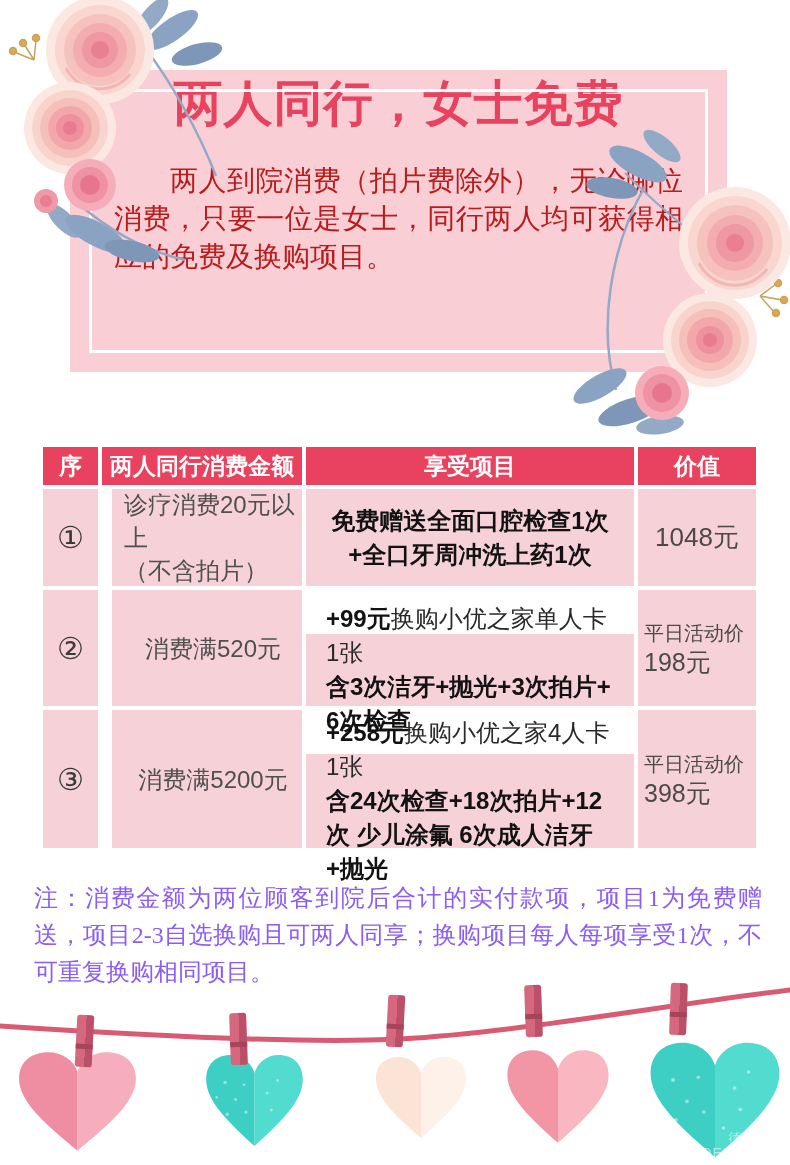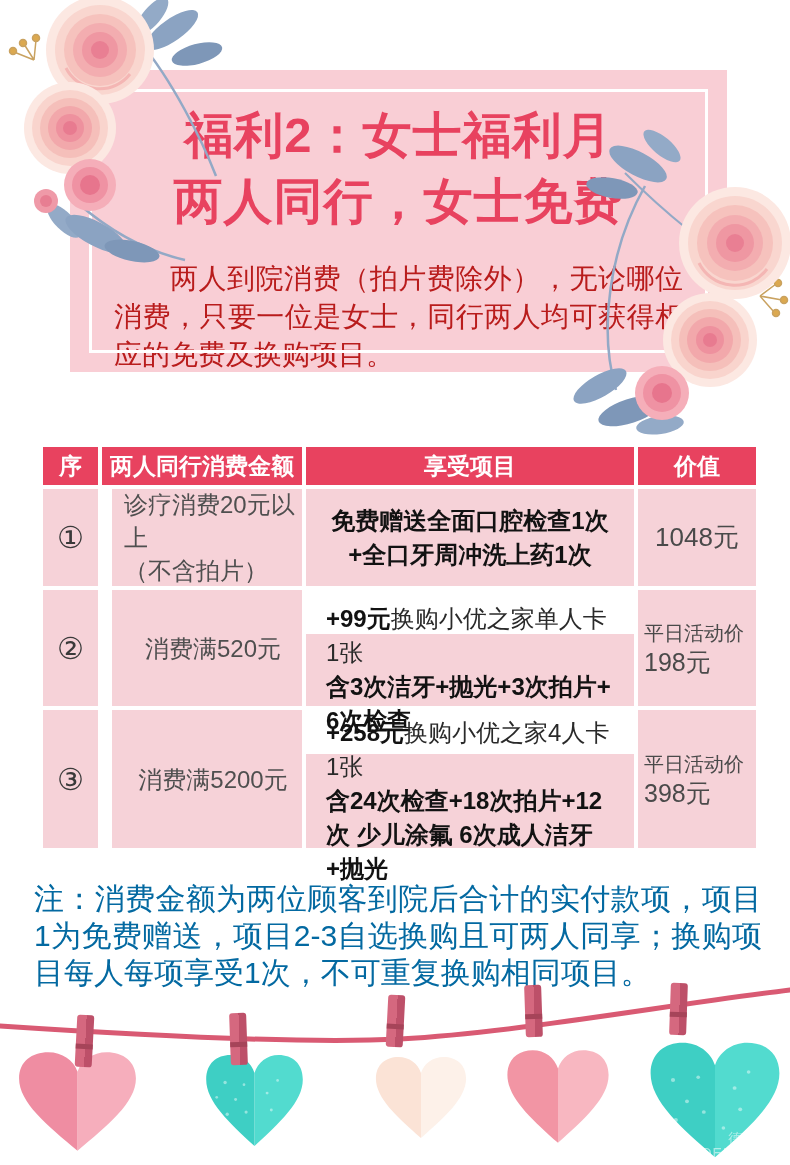--- a/index.html
+++ b/index.html
@@ -35,42 +35,41 @@
   .benefit.lefty{padding:0 14px 0 20px;margin-top:44px;}
   .benefit .reg{font-weight:400;color:#2a2a2a;}
   .val{color:#4a4a4a;}
   .val .big{font-size:26px;}
   .val.lefty{padding-left:6px;}
   .val .lbl{font-size:20px;line-height:27px;}
   .val .price{font-size:25px;line-height:30px;}
 
   
   .note{position:absolute;left:34px;top:880px;width:728px;margin:0;
-        font-size:30px;line-height:37px;color:#0369a1;text-align:justify;}
+        font-size:24px;line-height:37px;color:#8b5cf6;text-align:justify;font-family:Liberation Serif, serif;}
 
   
   .garland{position:absolute;left:0;top:970px;width:790px;height:195px;padding-left:39px;}
   .string{position:absolute;left:0;top:0;}
   .heart{position:absolute;}
   .pin{position:absolute;width:17px;height:52px;border-radius:3px;
        background:linear-gradient(90deg,#d5687f 0 55%,#bd5069 55% 100%);}
   .pin::after{content:"";position:absolute;left:0;right:0;top:56%;height:5px;background:#a64459;}
   .watermark{position:absolute;right:10px;bottom:4px;text-align:center;
              color:rgba(255,255,255,.55);line-height:15px;}
   .watermark .wm1{font-size:14px;letter-spacing:2px;display:block;}
   .watermark .wm2{font-size:14px;letter-spacing:1px;display:block;}
 </style>
 </head>
 <body>
 
 <div class="poster">
 
   <section class="hero">
     <div class="hero-frame"></div>
-    <h1 class="hero-title first">福利2：女士福利月</h1>
     <h1 class="hero-title">两人同行，女士免费</h1>
     <p class="hero-desc">两人到院消费（拍片费除外），无论哪位消费，只要一位是女士，同行两人均可获得相应的免费及换购项目。</p>
   </section>
 
   <svg class="flowers left" width="230" height="270" viewBox="0 0 230 270">
     <path d="M140 42 C172 80 202 140 216 176" stroke="#93a9c6" stroke-width="2.5" fill="none"></path>
     <path d="M80 205 C115 235 150 252 185 260" stroke="#93a9c6" stroke-width="2.5" fill="none"></path>
     <ellipse cx="152" cy="16" rx="23" ry="9" fill="#93aac7" transform="rotate(-50 152 16)"></ellipse>
     <ellipse cx="172" cy="30" rx="31" ry="11" fill="#8ba3c2" transform="rotate(-35 172 30)"></ellipse>
     <ellipse cx="197" cy="54" rx="26" ry="10" fill="#7e97b8" transform="rotate(-15 197 54)"></ellipse>

